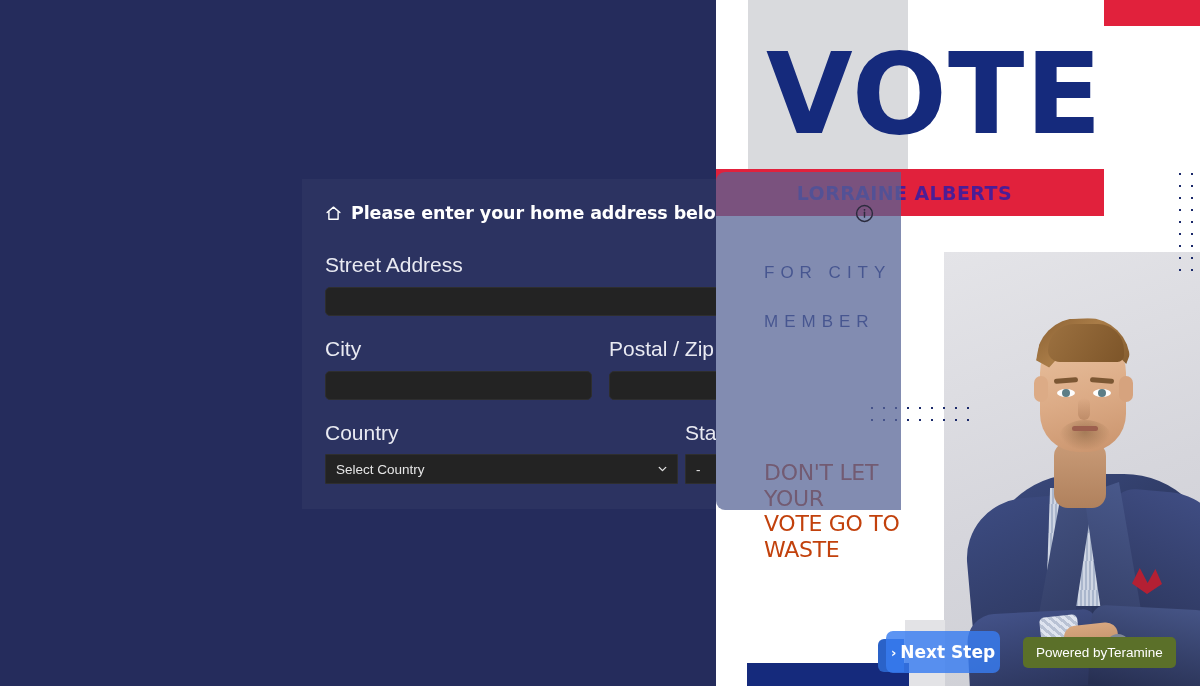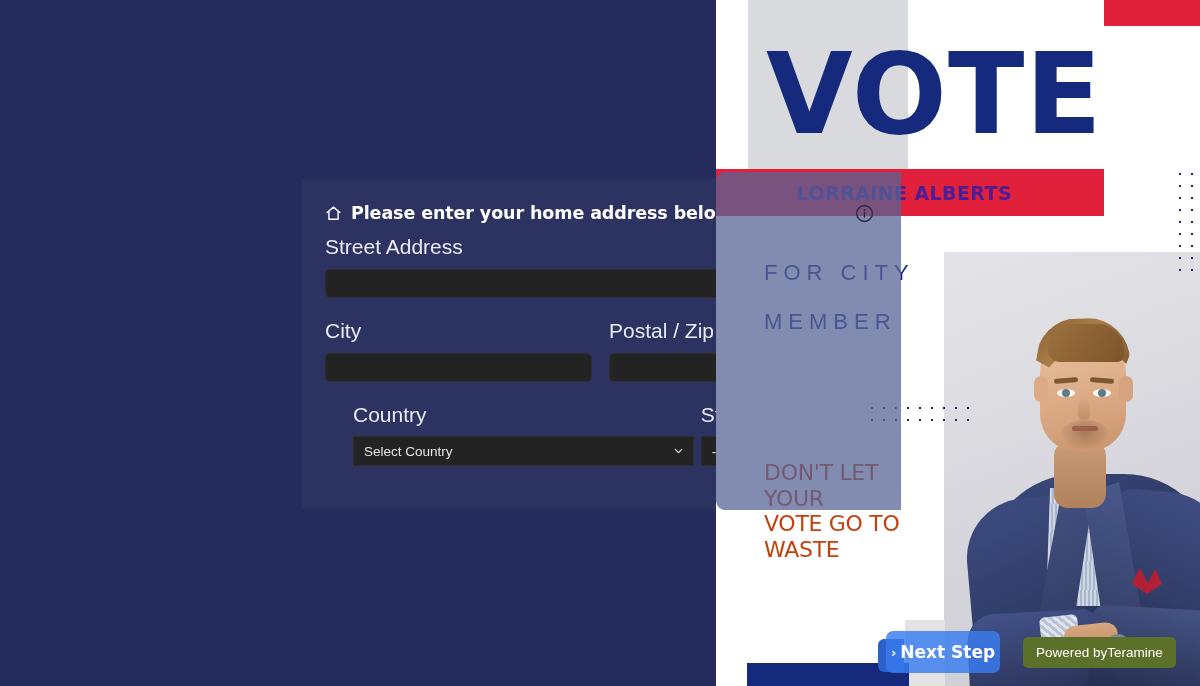--- a/index.html
+++ b/index.html
@@ -74,30 +74,30 @@
     appearance: none; -webkit-appearance: none;
     display: flex; align-items: center;
     cursor: pointer;
   }
   .chev {
     position: absolute; right: 9px; top: 50%; transform: translateY(-50%);
     pointer-events: none; width: 13px; height: 13px;
   }
   .chev svg { width: 13px; height: 13px; display: block; }
 
-  .row-street { margin-top: 10px; }
+  .row-street { margin-top: 28px; }
   .row-street .field-label { margin-bottom: 11px; }
 
   .row2 { margin-top: 22px; display: flex; gap: 17px; }
   .row2 .col-city { width: 267px; }
   .row2 .col-zip { width: 267px; }
   .row2 .field-label { margin-bottom: 11px; }
 
   .row3 { margin-top: 22px; display: flex; }
-  .row3 .col-country { width: 353px; margin-left: 28px; }
+  .row3 .col-country { width: 353px; }
   .row3 .col-state { width: 191px; margin-left: 7px; }
   .row3 .field-label { margin-bottom: 10px; }
   .lbl-state { padding-left: 0px; }
 
   
   .poster {
     position: absolute; left: 716px; top: 0; width: 484px; height: 686px;
     background: #ffffff; overflow: hidden;
   }
   .p-gray-top { position: absolute; left: 32px; top: 0; width: 160px; height: 170px; background: #d9dadd; }
@@ -128,21 +128,21 @@
     font-size: 19px;
     letter-spacing: 0.4px;
     white-space: nowrap;
   }
 
   .p-forcity {
     position: absolute; left: 48px; top: 248px;
     color: #1d3080;
     font-family: "Liberation Sans", sans-serif;
     font-weight: 400;
-    font-size: 22px;
+    font-size: 17px;
     letter-spacing: 6px;
     line-height: 49px;
     white-space: nowrap;
   }
 
   .p-slogan {
     position: absolute; left: 48px; top: 460px;
     color: #c2410c;
     font-family: "DejaVu Sans", sans-serif;
     font-weight: 400;

